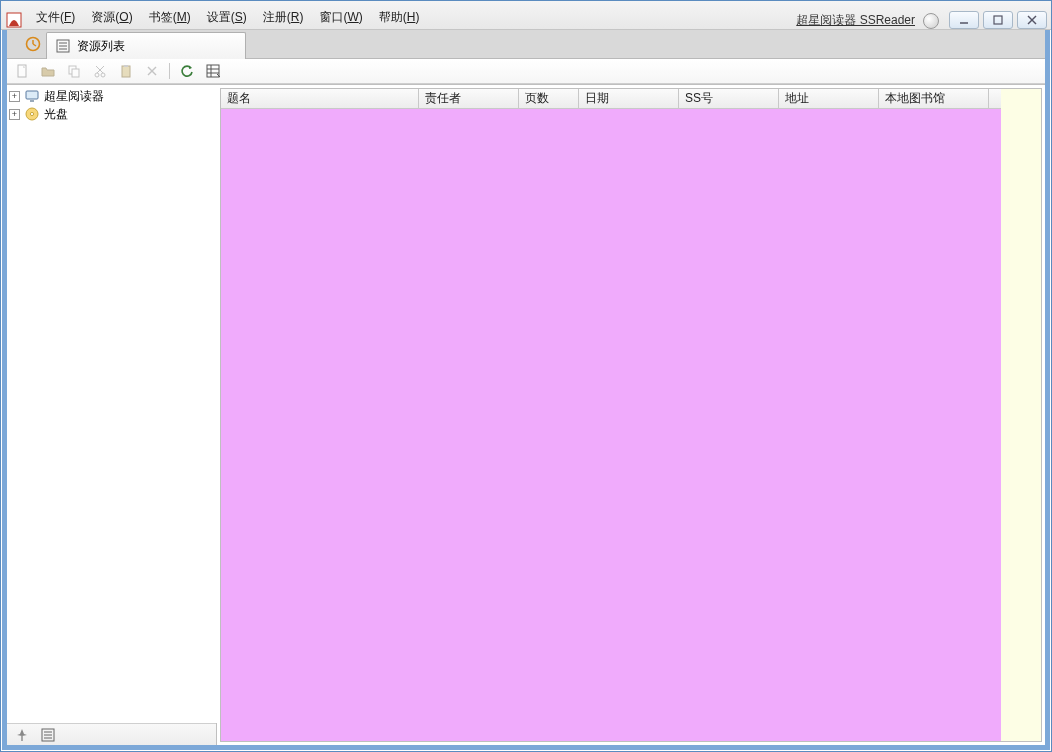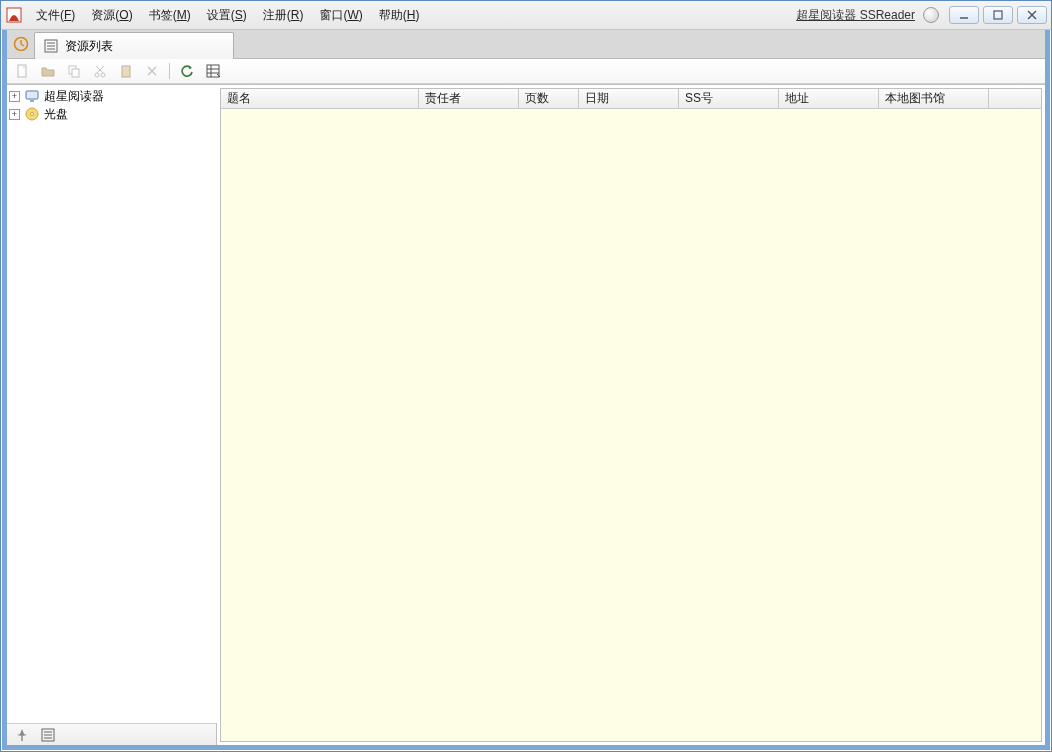--- a/index.html
+++ b/index.html
@@ -20,22 +20,22 @@
     border-top: none;
     pointer-events: none;
     z-index: 50;
   }
   
   
   .menubar-row {
     height: 29px;
     background: linear-gradient(to bottom, #f4f4f4, #e8e8e8);
     border-bottom: 1px solid #c5c5c5;
-    display: flex; align-items: center;
-    padding: 12px 4px;
+    display: flex; align-items: flex-end;
+    padding: 0 4px;
     position: relative;
     z-index: 60;
   }
   .app-icon {
     width: 18px; height: 18px;
     margin-right: 6px;
     display: inline-flex; align-items: center; justify-content: center;
   }
   .menu-items { display: flex; align-items: center; gap: 2px; }
   .menu-item { padding: 3px 7px; cursor: default; white-space: nowrap; color: #222; }
@@ -66,21 +66,21 @@
     display: flex; flex-direction: column;
     background: #fff;
     z-index: 55;
   }
 
   
   .tabstrip {
     height: 29px;
     background: #d9d9d9;
     display: flex; align-items: flex-end;
-    padding-left: 1px;
+    padding-left: 13px;
     border-bottom: 1px solid #b9b9b9;
   }
   .side-icon-btn {
     width: 26px; height: 26px;
     display: flex; align-items: center; justify-content: center;
     margin-bottom: 1px;
     cursor: default;
   }
   .tab {
     height: 27px;
@@ -141,22 +141,22 @@
     border: 1px solid #999;
     display: flex; align-items: center; justify-content: center;
     font-size: 9px; line-height: 1; color: #444;
     margin-right: 4px;
     background: #fff;
   }
   .node-icon { width: 16px; height: 16px; margin-right: 4px; display: flex; align-items: center; justify-content: center; }
 
   .list-area {
     flex: 1;
-    display: flex; flex-direction: column;
-    background: #3b82f6;
+    display: flex; flex-direction: row;
+    background: #f0abfc;
     border: 1px solid #bfbfbf;
     margin: 3px 3px 3px 3px;
   }
   .list-header {
     height: 20px;
     display: flex;
     background: linear-gradient(to bottom, #fbfbfb, #ececec);
     border-bottom: 1px solid #c8c8c8;
   }
   .col-header {

